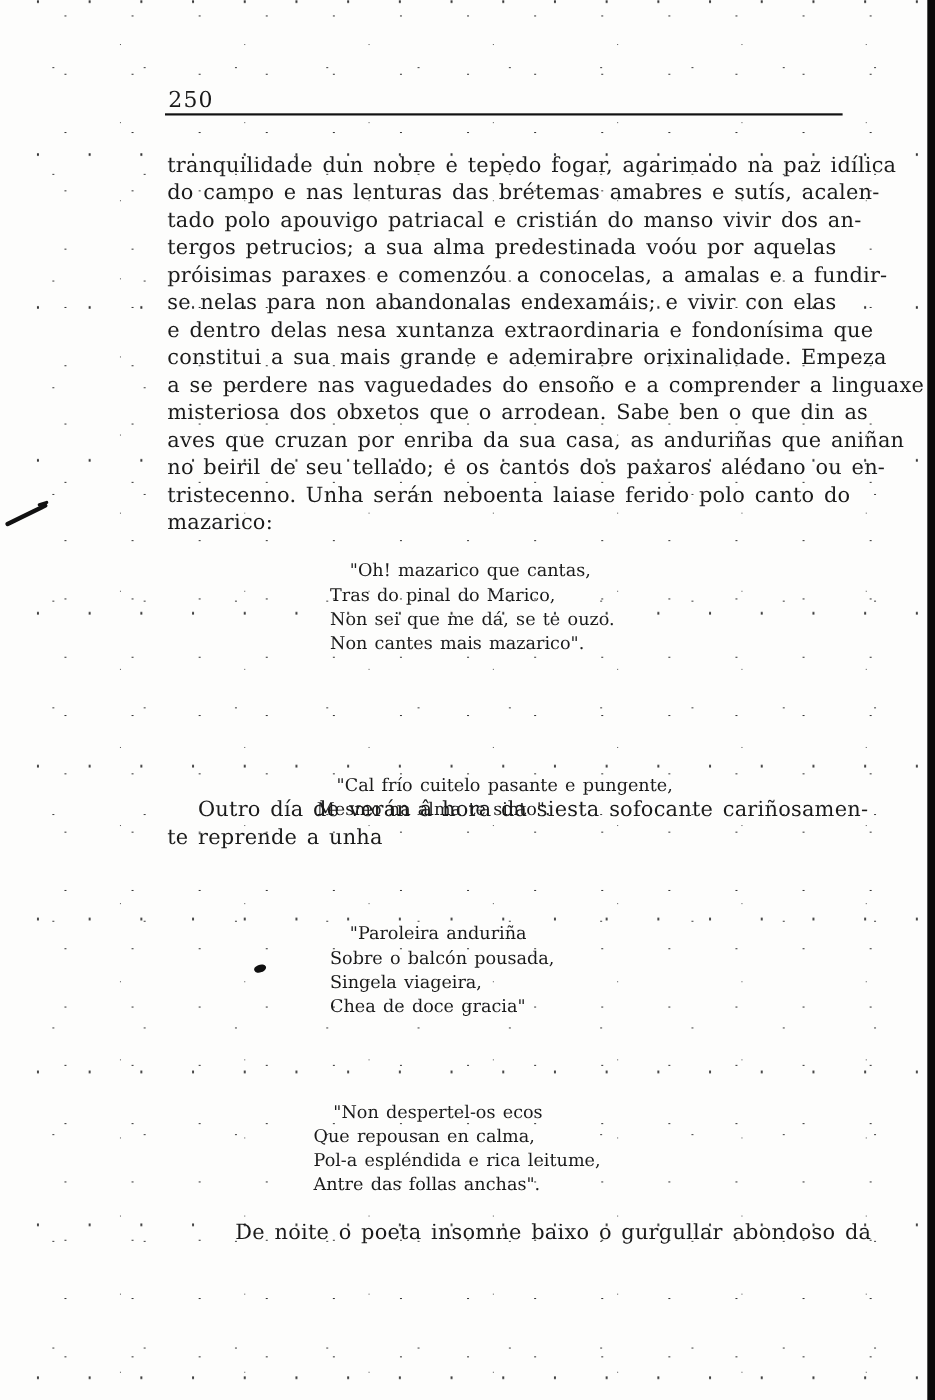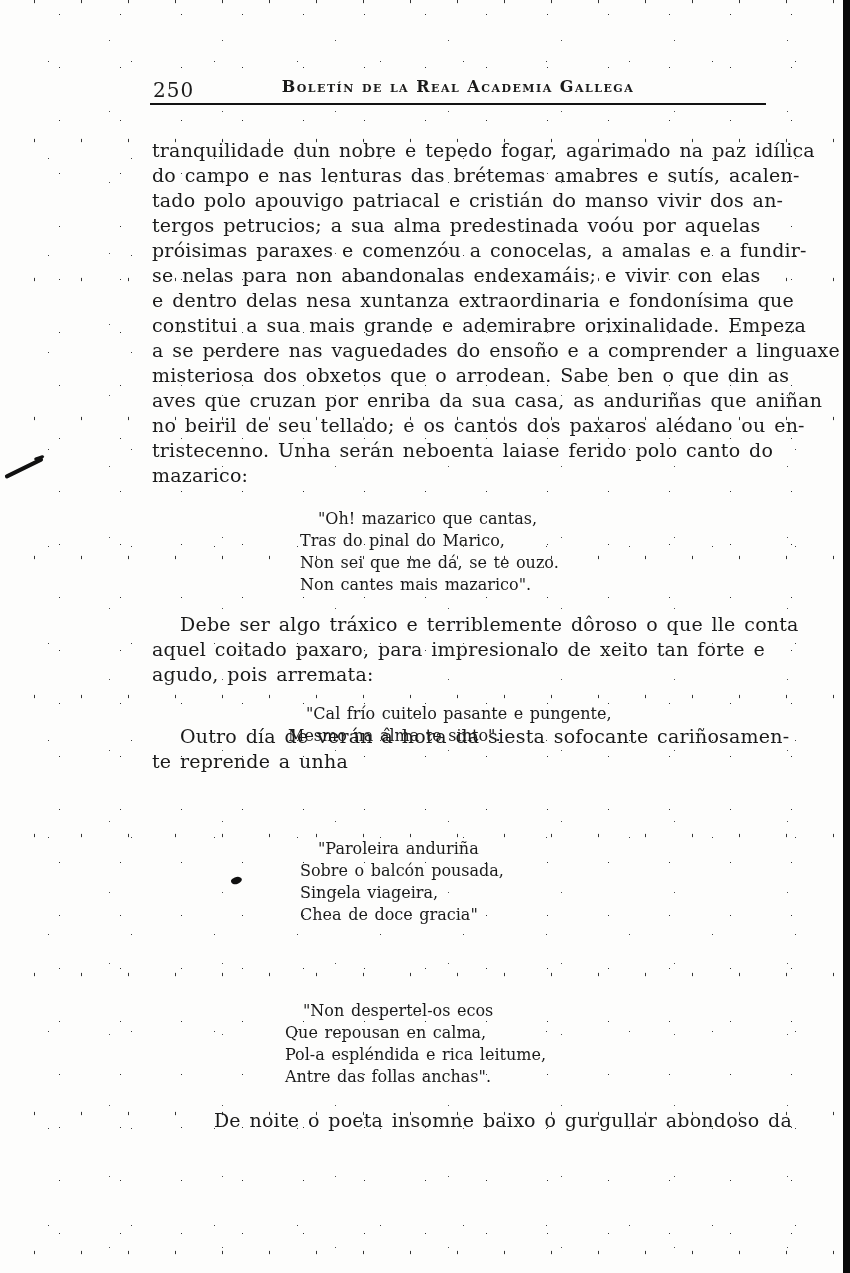--- a/index.html
+++ b/index.html
@@ -107,21 +107,20 @@
     transform: rotate(-22deg);
   }
 </style>
 </head>
 <body>
 
 <div class="page">
 
   <div class="page-number">250</div>
 
-  <div class="journal-title">Boletín de la Real Academia Gallega</div>
 
   <div class="header-rule"></div>
 
   <div class="para p1">tranquilidade dun nobre e tepedo fogar, agarimado na paz idílica
 do campo e nas lenturas das brétemas amabres e sutís, acalen-
 tado polo apouvigo patriacal e cristián do manso vivir dos an-
 tergos petrucios; a sua alma predestinada voóu por aquelas
 próisimas paraxes e comenzóu a conocelas, a amalas e a fundir-
 se nelas para non abandonalas endexamáis; e vivir con elas
 e dentro delas nesa xuntanza extraordinaria e fondonísima que
@@ -131,23 +130,20 @@
 aves que cruzan por enriba da sua casa, as anduriñas que aniñan
 no beiril de seu tellado; e os cantos dos paxaros alédano ou en-
 tristecenno. Unha serán neboenta laiase ferido polo canto do
 mazarico:</div>
 
   <div class="verse v1 verse-indent">"Oh! mazarico que cantas,
 Tras do pinal do Marico,
 Non sei que me dá, se te ouzo.
 Non cantes mais mazarico".</div>
 
-  <div class="para p2 indent-first">Debe ser algo tráxico e terriblemente dôroso o que lle conta
-aquel coitado paxaro, para impresionalo de xeito tan forte e
-agudo, pois arremata:</div>
 
   <div class="verse v2 verse-indent">"Cal frío cuitelo pasante e pungente,
 Mesmo na alma te sinto".</div>
 
   <div class="para p3 indent-first">Outro día de verán â hora da siesta sofocante cariñosamen-
 te reprende a unha</div>
 
   <div class="verse v3 verse-indent">"Paroleira anduriña
 Sobre o balcón pousada,
 Singela viageira,

